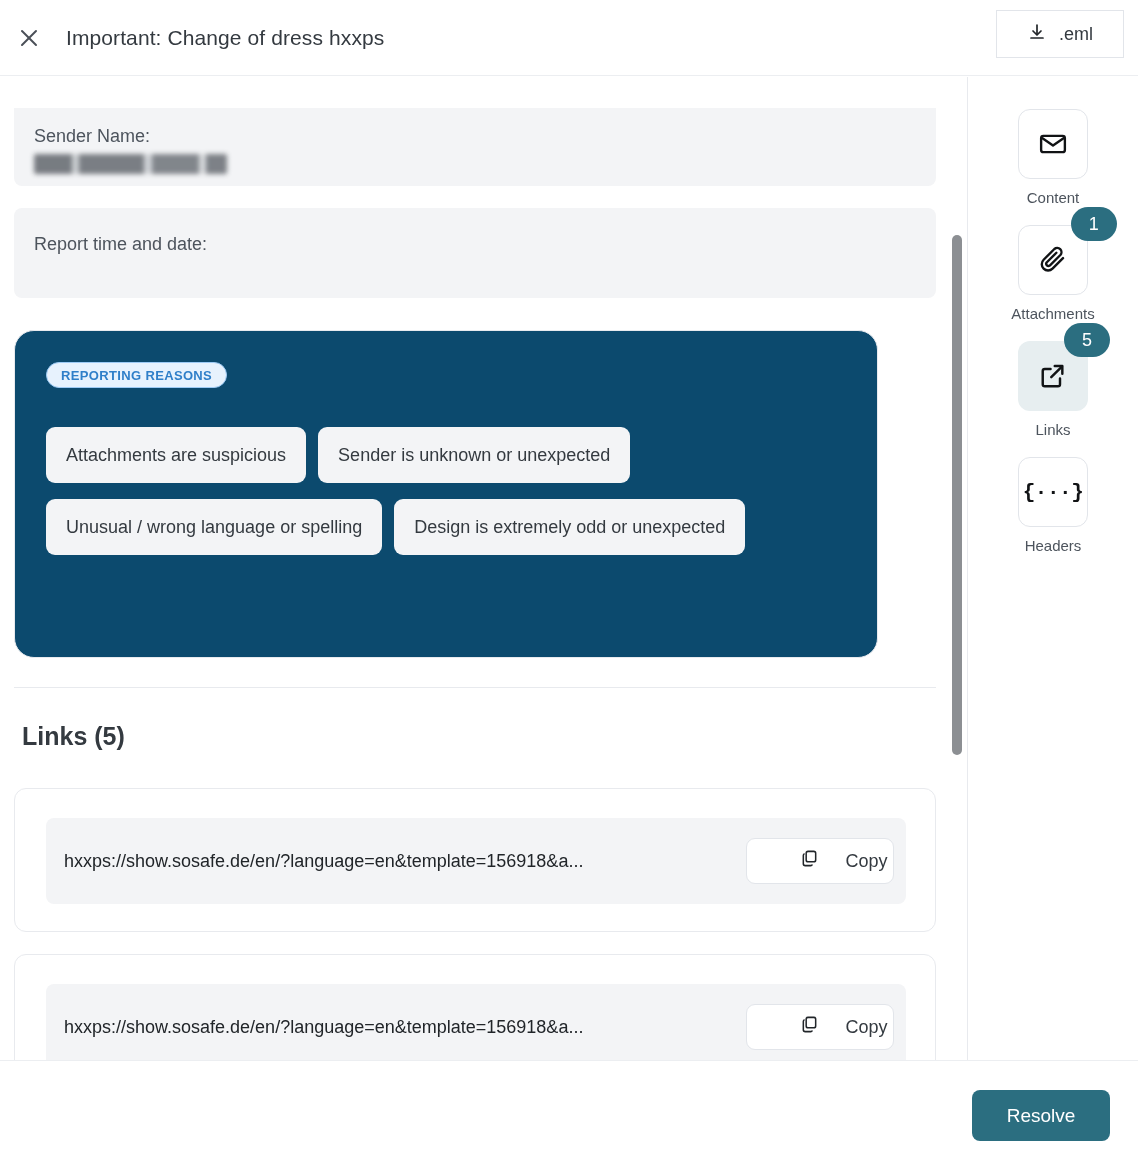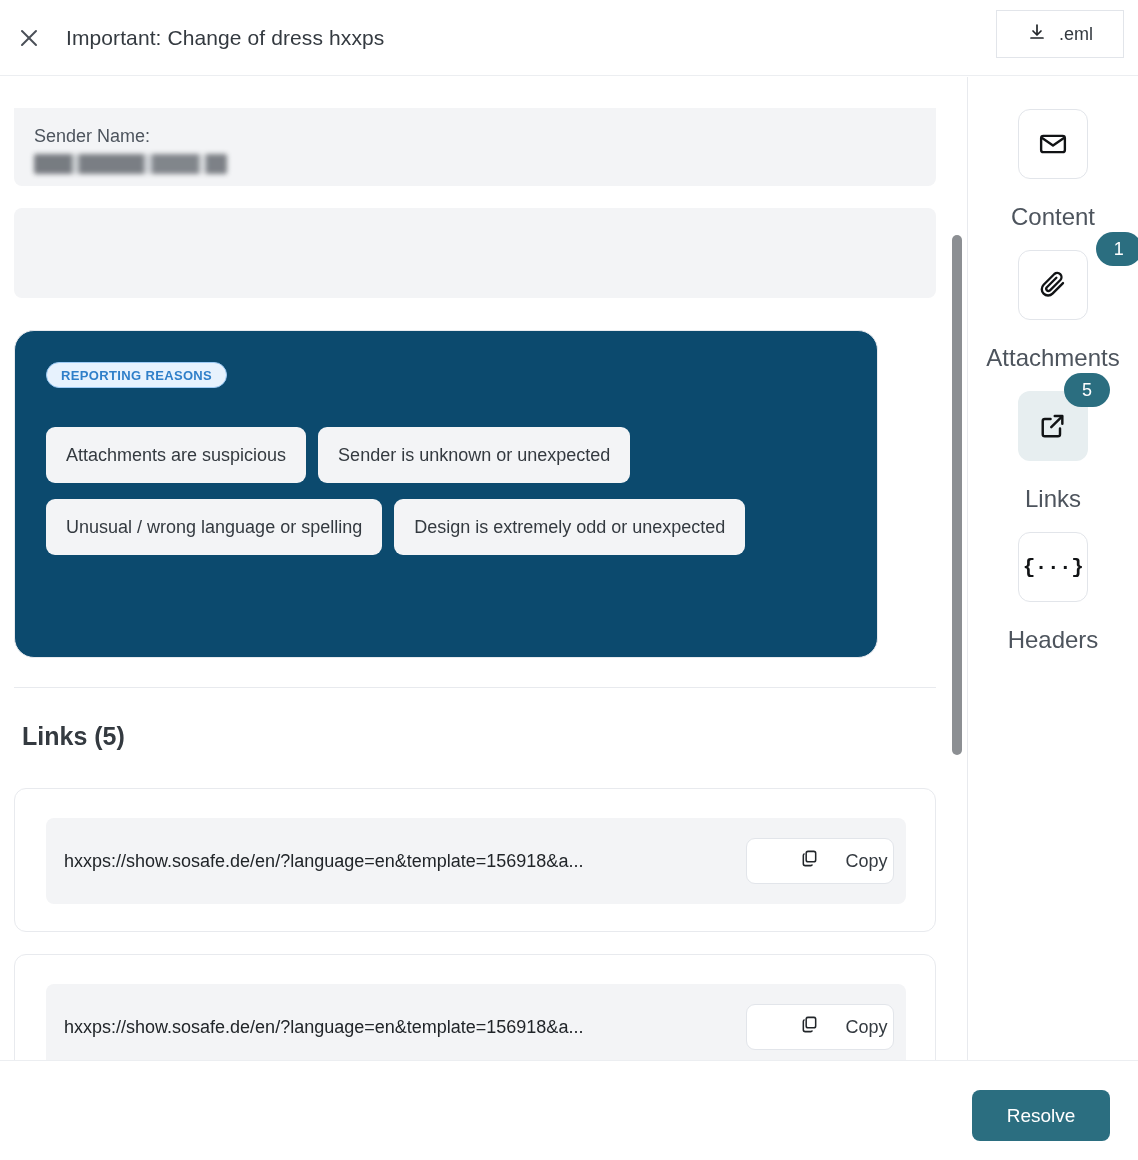--- a/index.html
+++ b/index.html
@@ -263,22 +263,22 @@
     border-radius: 12px;
     background: #fff;
     display: flex; align-items: center; justify-content: center;
     color: #111315;
   }
   .rail-item.active .rail-tile {
     background: #e7eef0;
     border-color: transparent;
   }
   .rail-label {
-    margin-top: 24px;
-    font-size: 24px;
+    margin-top: 10px;
+    font-size: 15px;
     color: #4d545d;
   }
   .rail-badge {
     position: absolute;
     top: -18px; right: -22px;
     min-width: 46px; height: 34px;
     padding: 0 8px;
     border-radius: 999px;
     background: #2b6e80;
     color: #fff;
@@ -340,20 +340,21 @@
   <div class="content">
 
     <div class="info-box sender">
       <div class="info-label">Sender Name:</div>
       <div class="info-value">
         <span class="redacted">Redacted Sender Name</span>
       </div>
     </div>
 
     <div class="info-box report">
+      <div class="info-label">Report time and date:</div>
     </div>
 
     <div class="reasons-card">
       <div class="reasons-pill">REPORTING REASONS</div>
       <div class="reasons-grid">
         <div class="reason-chip">Attachments are suspicious</div>
         <div class="reason-chip">Sender is unknown or unexpected</div>
         <div class="reason-chip">Unusual / wrong language or spelling</div>
         <div class="reason-chip">Design is extremely odd or unexpected</div>
       </div>

